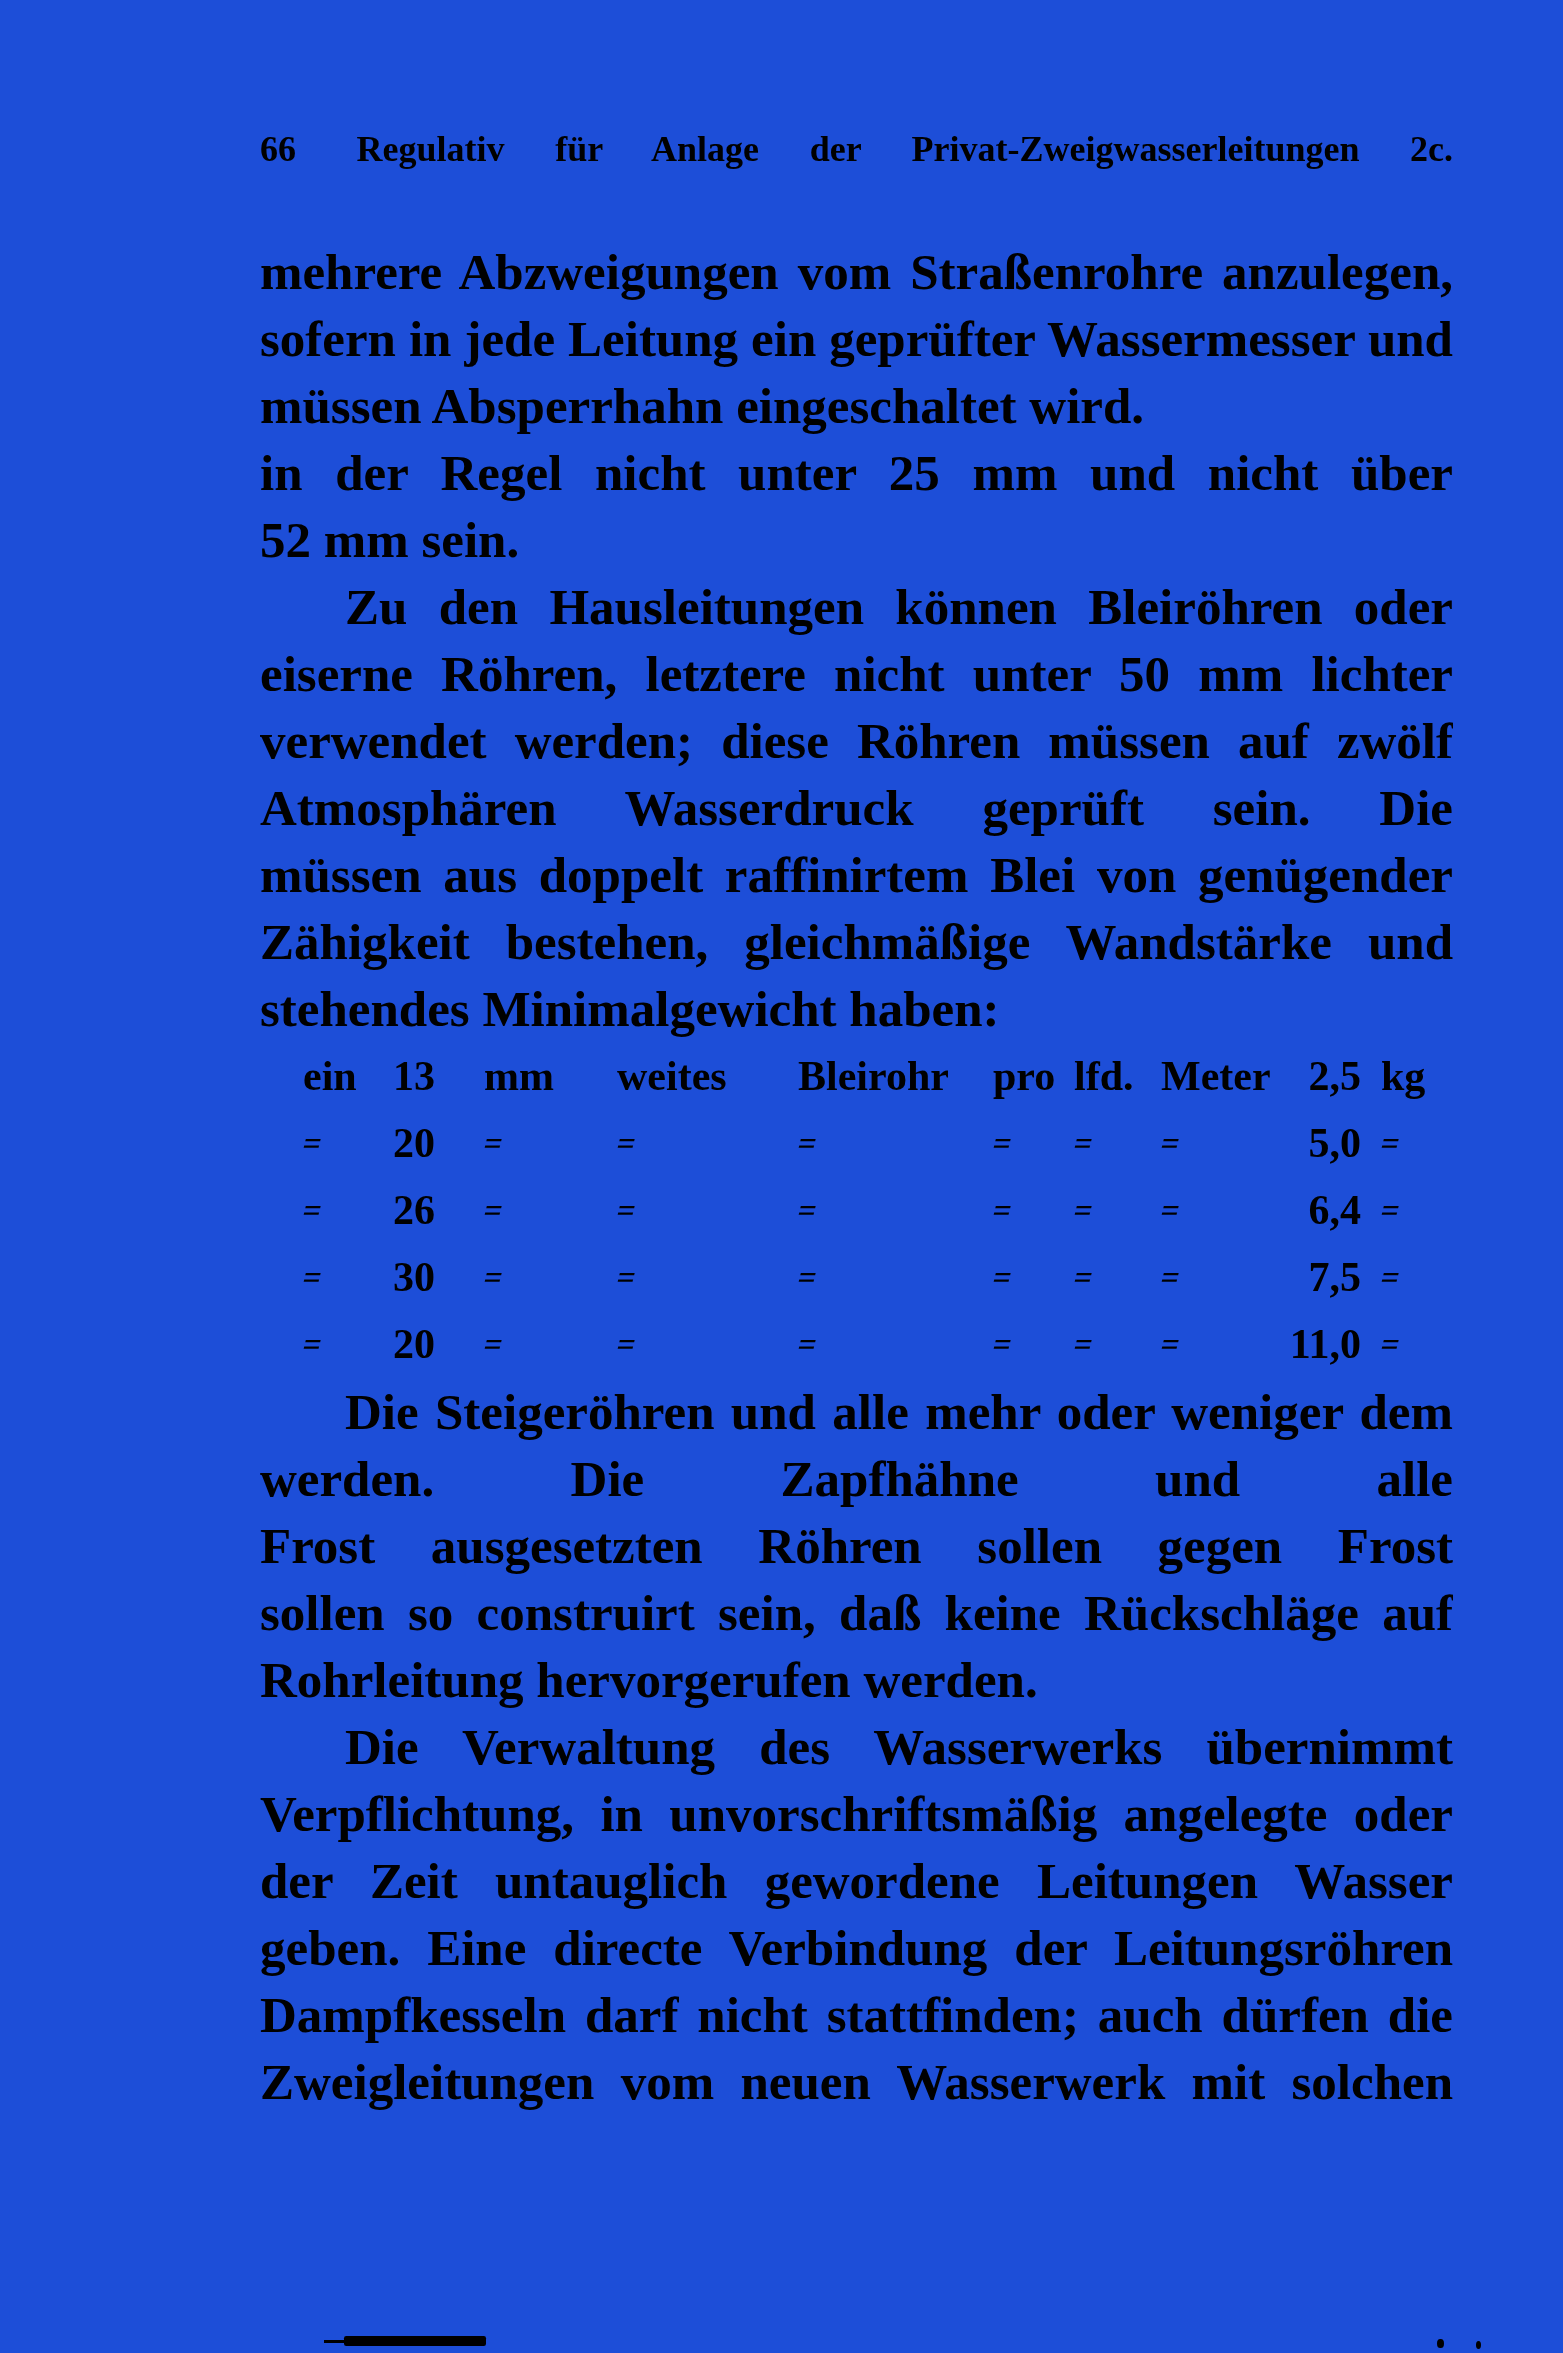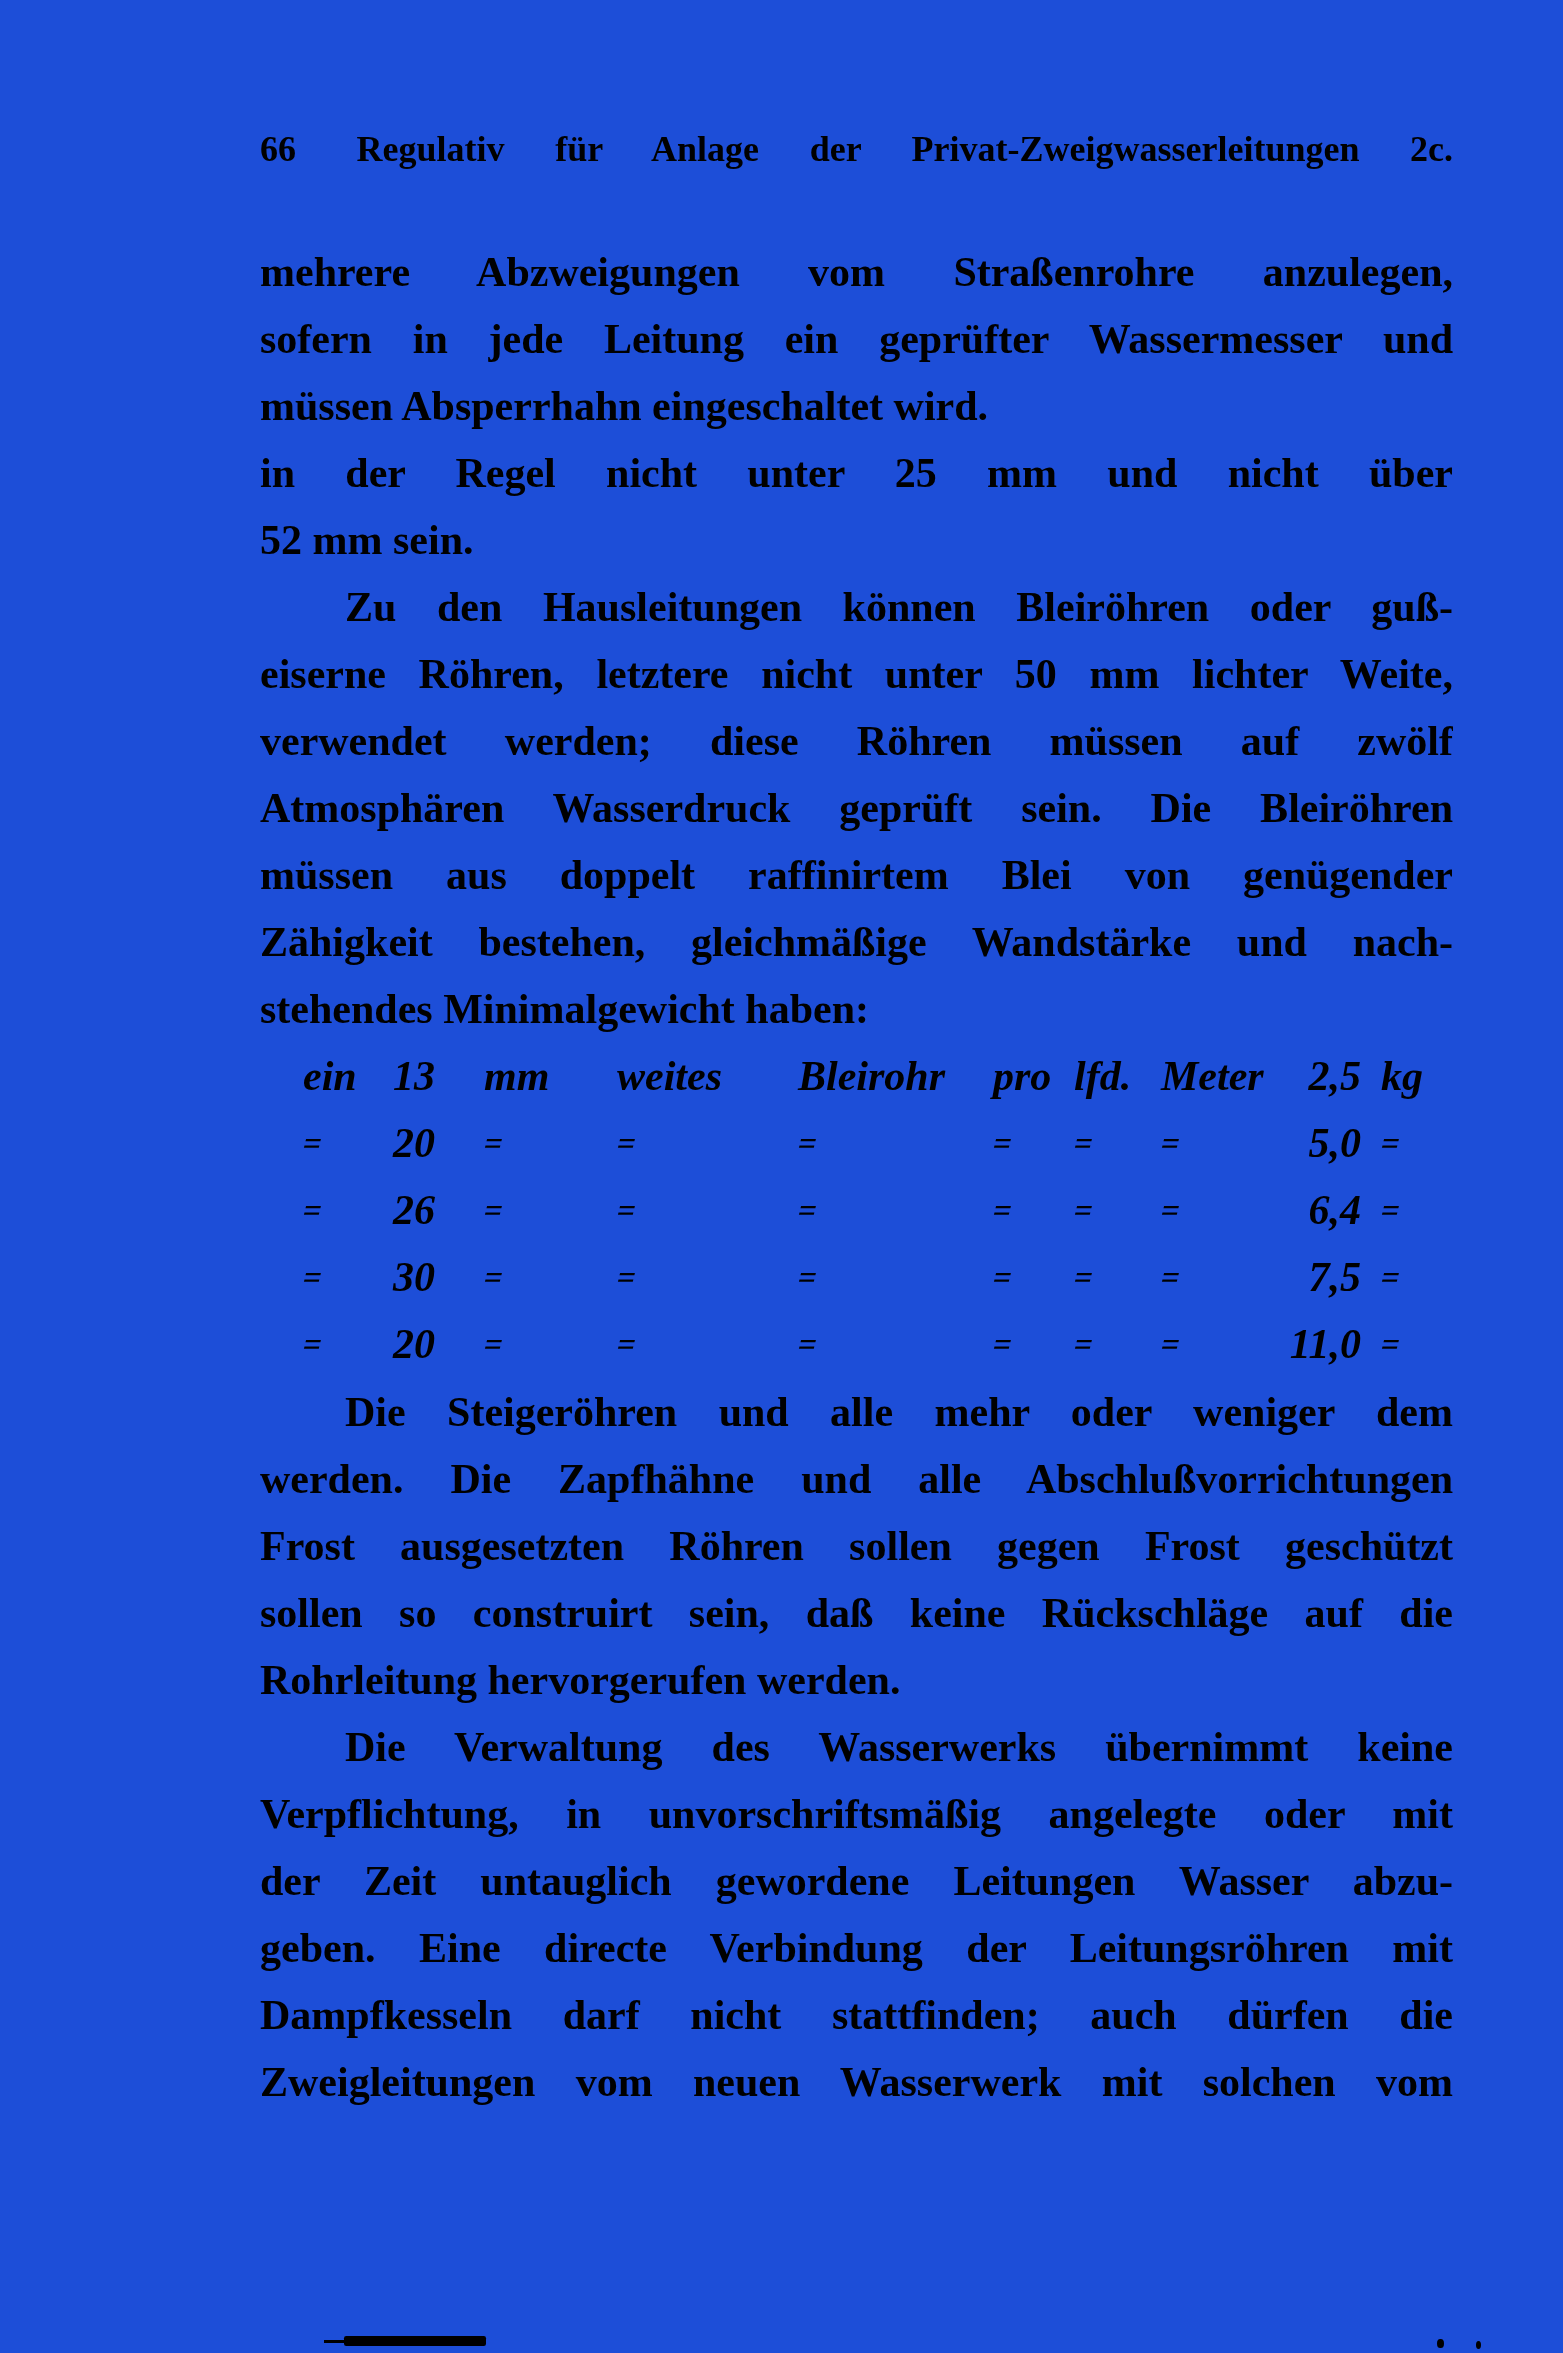--- a/index.html
+++ b/index.html
@@ -31,35 +31,35 @@
     line-height: 52px;
     font-size: 36px;
     text-align: justify;
     overflow: hidden;
   }
   .header .pagenum { margin-right: 10px; }
   
   .para .line {
     height: 67px;
     line-height: 67px;
-    font-size: 42px;
+    font-size: 51px;
     overflow: hidden;
     white-space: normal;
   }
   .just { text-align: justify; }
   .just::after {              
     content: "";
     display: inline-block;
     width: 100%;
     height: 0;
   }
   .indent { text-indent: 85px; }
   .p1 { margin-top: 64px; }
   
-  .wtable { height: 336px; font-style: italic; }
+  .wtable { height: 336px; }
   .trow {
     position: relative;
     height: 67px;
     line-height: 67px;
     font-size: 42px;
   }
   .cell { position: absolute; top: 0; }
   .c1  { left: 43px; }
   .c2  { left: 133px; }
   .c3  { left: 224px; }

